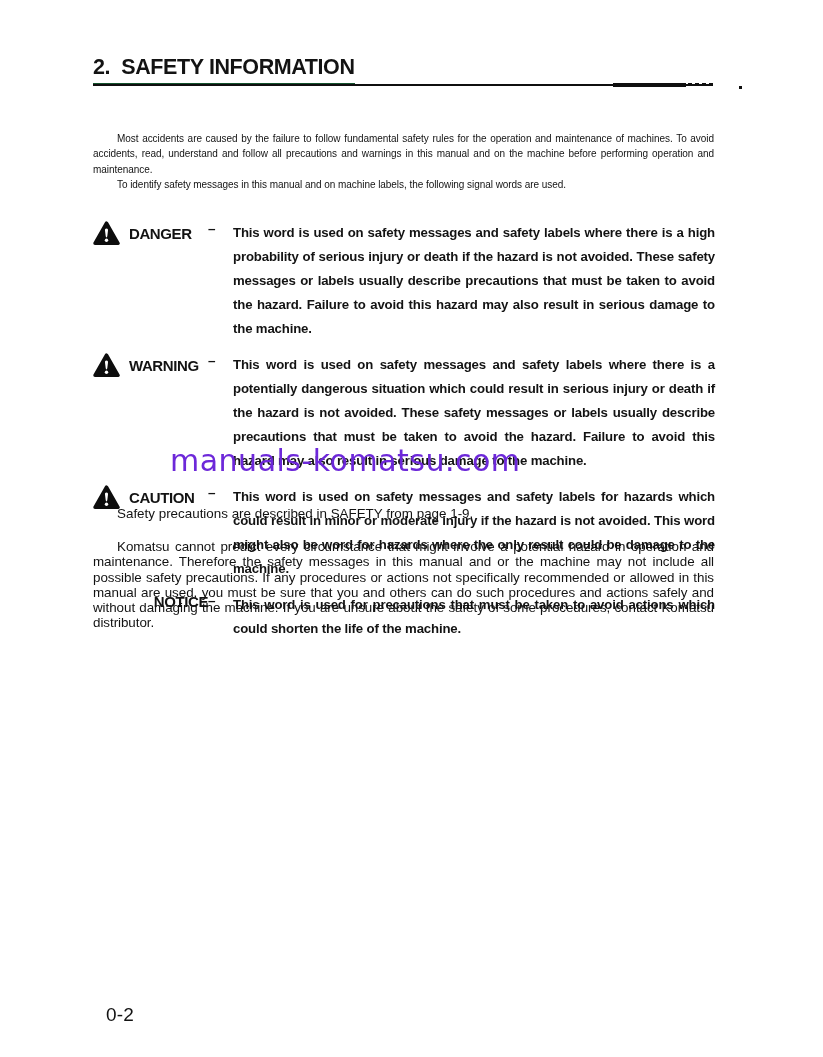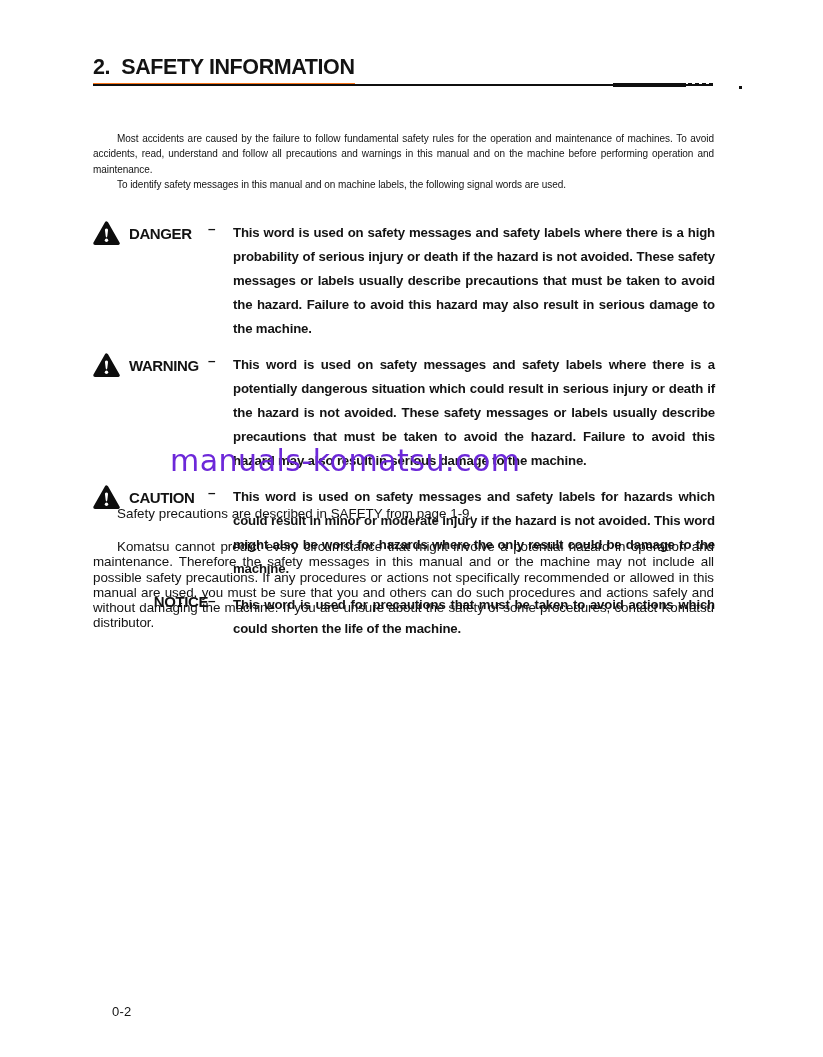--- a/index.html
+++ b/index.html
@@ -17,21 +17,21 @@
   
   .title-wrap { position: absolute; left: 93px; top: 55px; width: 621px; }
   .title-text {
     margin: 0;
     display: inline-block;
     font-size: 21.5px;
     font-weight: 700;
     letter-spacing: -0.4px;
     white-space: pre;
     padding-bottom: 3px;
-    border-bottom: 3px solid #f97316;
+    border-bottom: 3px solid #14532d;
   }
   .title-line { position: absolute; left: 0; top: 29px; width: 619px; height: 2px; background: #0f0f0f; }
   .title-line-bold { position: absolute; left: 520px; top: 28px; width: 73px; height: 3.5px; background: #0f0f0f; }
   .title-line-dashes {
     position: absolute; left: 595px; top: 28px; width: 26px; height: 3px;
     background: repeating-linear-gradient(90deg, #0f0f0f 0 4px, transparent 4px 7px);
   }
   .title-dot { position: absolute; left: 646px; top: 31px; width: 3px; height: 2.5px; background: #0f0f0f; }
 
   
@@ -66,21 +66,21 @@
   .safety-ref {
     position: absolute; left: 93px; top: 506px; width: 621px;
     font-size: 13.4px; line-height: 15.3px; margin: 0; text-indent: 24px;
   }
   .disclaimer {
     position: absolute; left: 93px; top: 539px; width: 621px;
     font-size: 13.4px; line-height: 15.3px; margin: 0;
     text-align: justify; text-indent: 24px; letter-spacing: -0.05px;
   }
 
-  .page-number { position: absolute; left: 112px; top: 1004px; font-size: 13px; letter-spacing: 0.2px; }
+  .page-number { position: absolute; left: 106px; top: 1004px; font-size: 19px; letter-spacing: 0.2px; }
 </style>
 </head>
 <body>
 
 <div class="page">
 
   <div class="title-wrap">
     <h1 class="title-text">2.  SAFETY INFORMATION</h1>
     <div class="title-line"></div>
     <div class="title-line-bold"></div>

